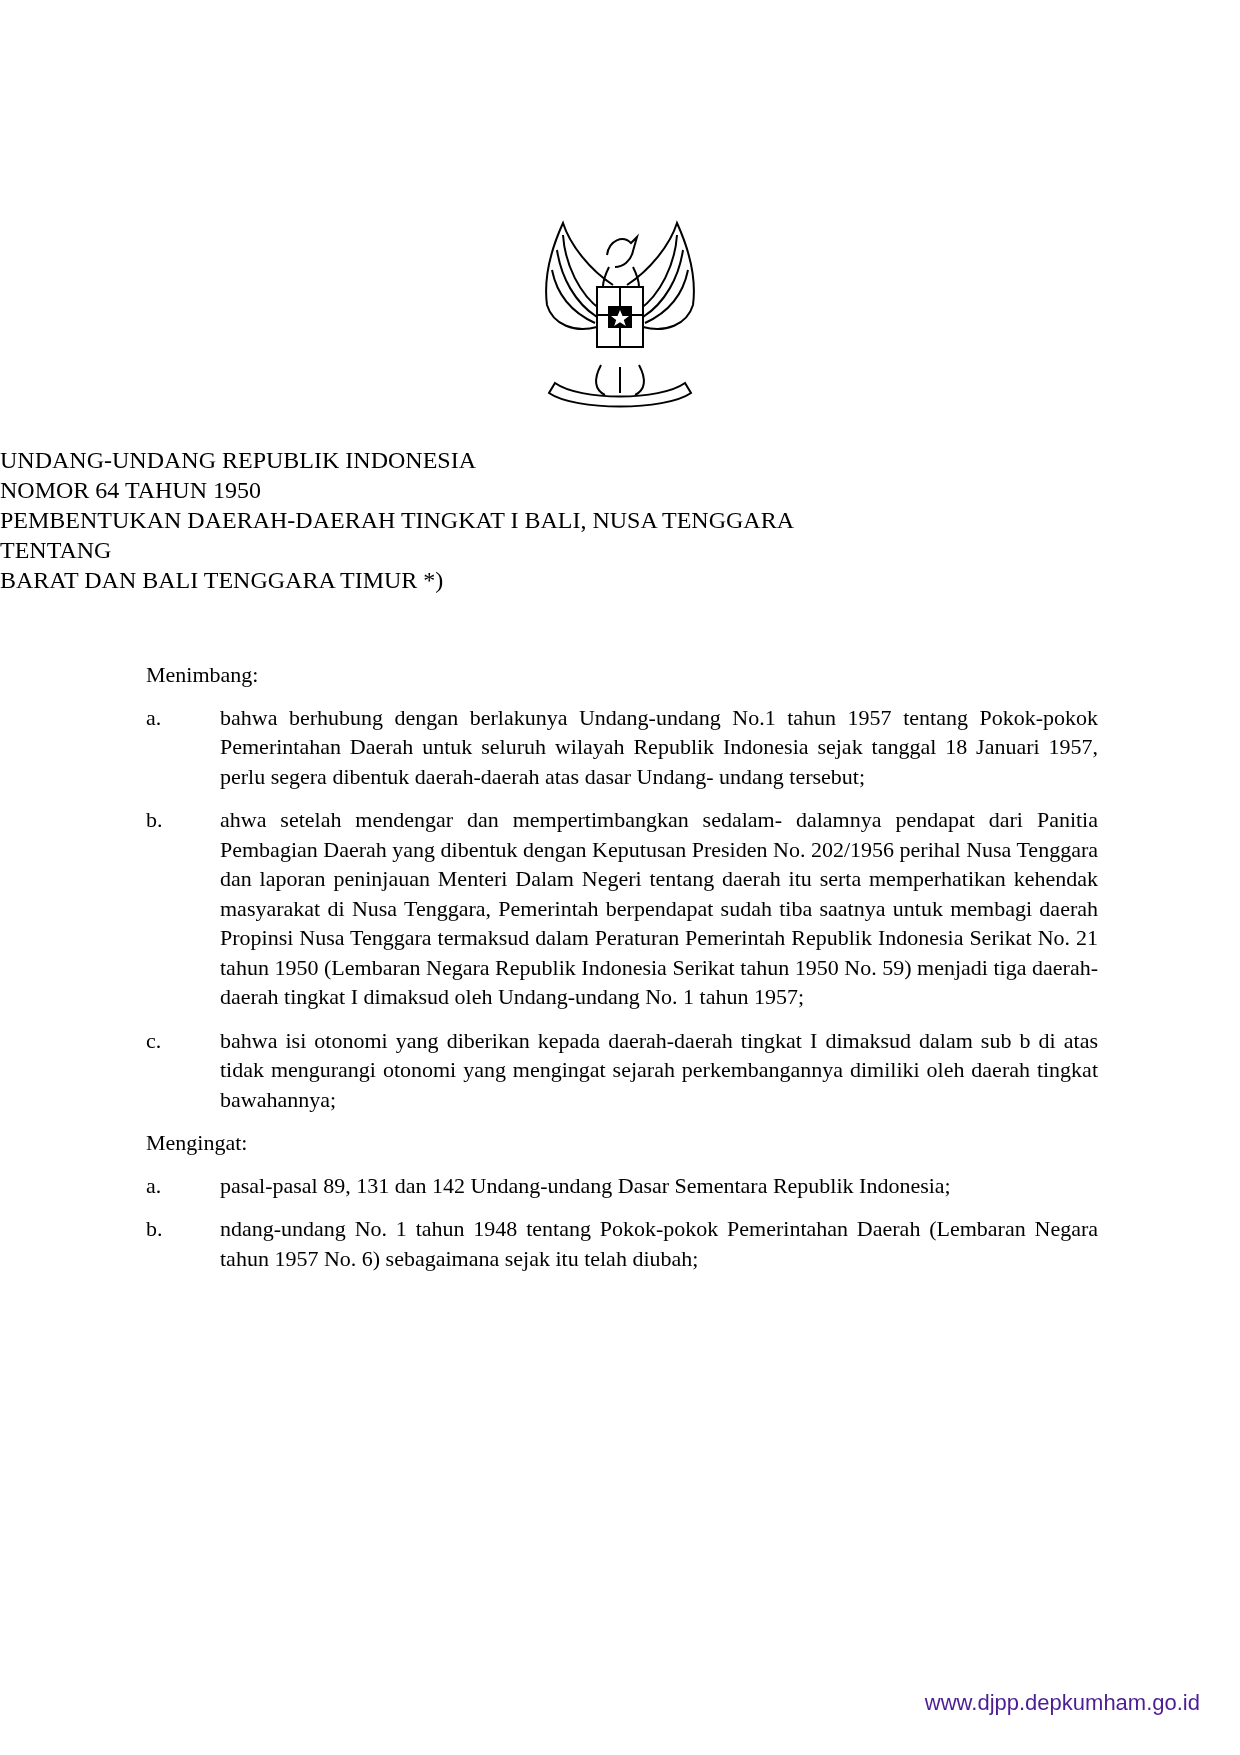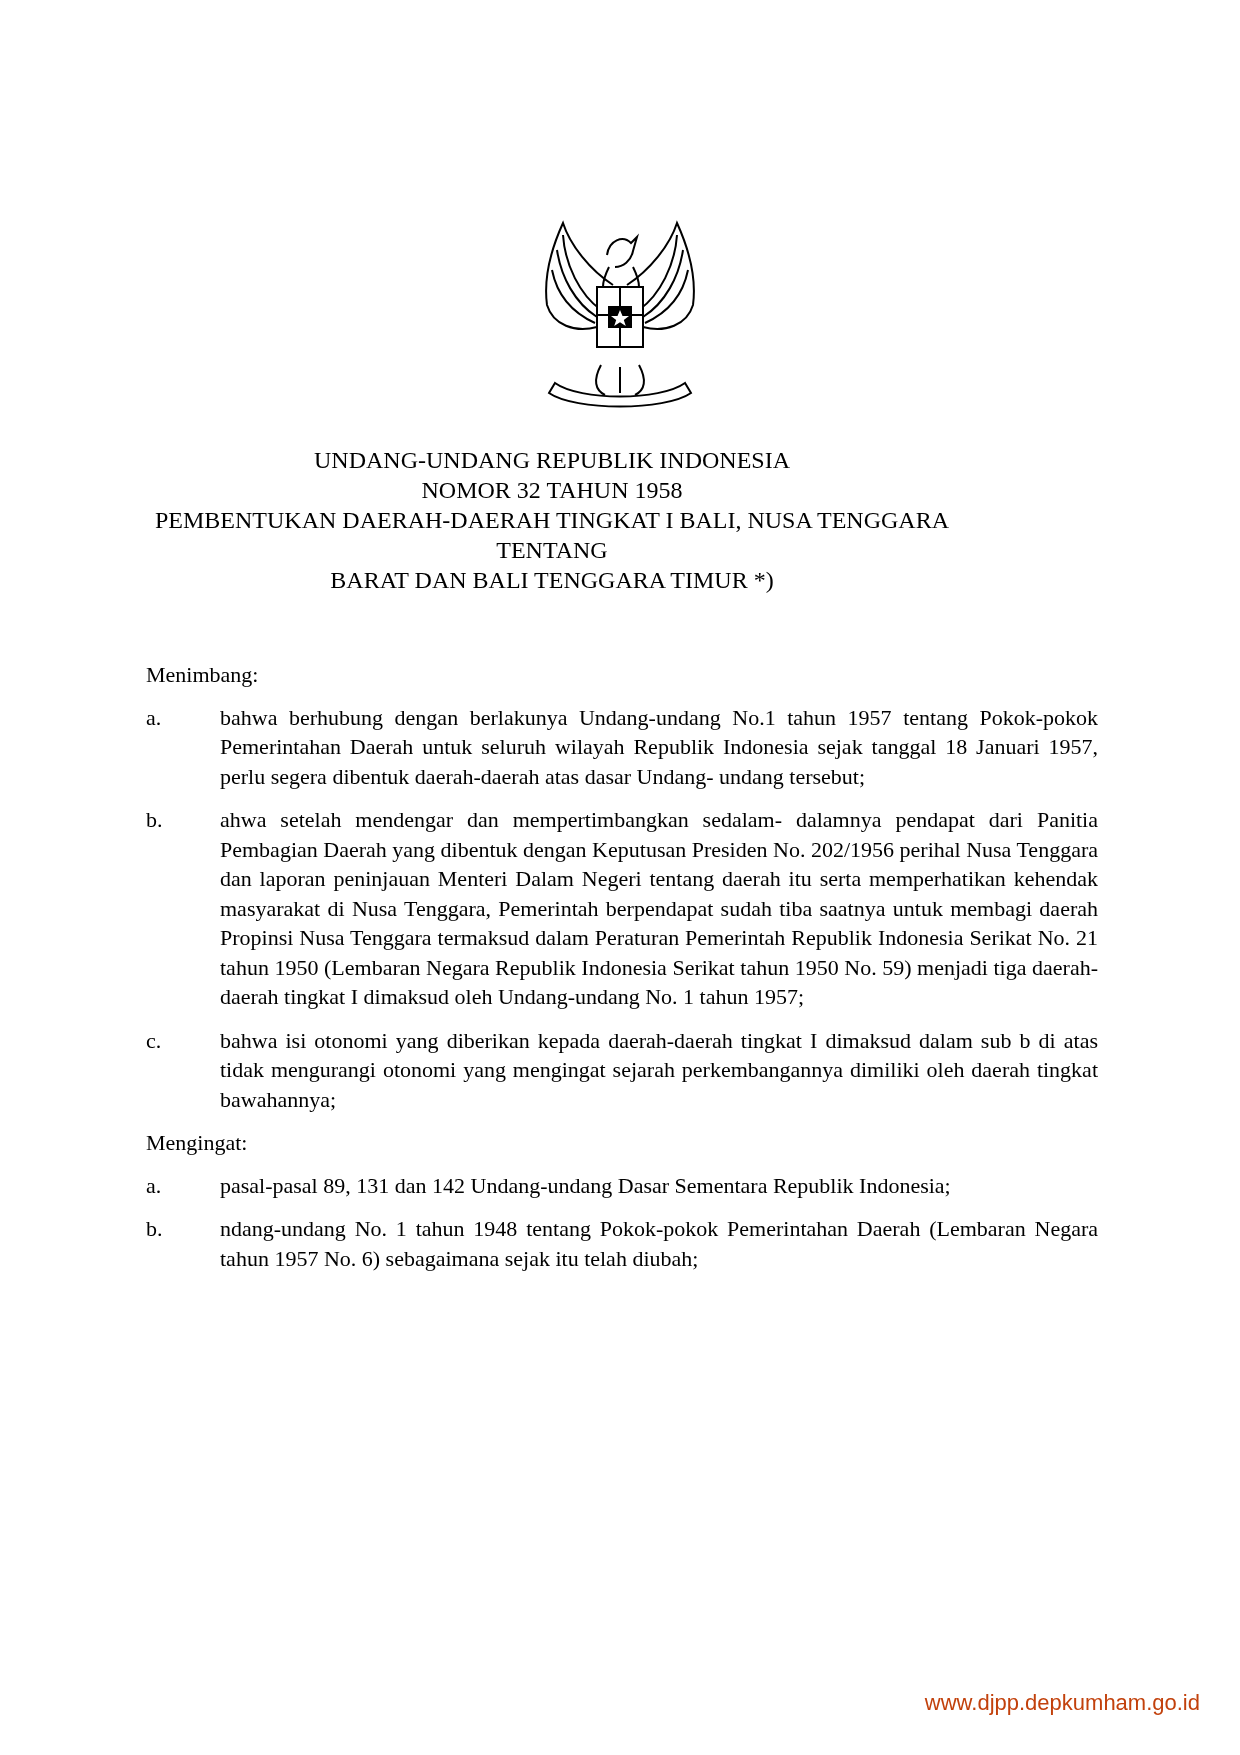--- a/index.html
+++ b/index.html
@@ -1,26 +1,26 @@
 <!DOCTYPE html>
 <html><head>
 <meta charset="utf-8">
 <style>
   html, body { margin: 0; padding: 0; background: #ffffff; }
   body { width: 1240px; height: 1755px; position: relative; overflow: hidden; color: #000; font-family: "Liberation Serif", "DejaVu Serif", serif; }
   .emblem { position: absolute; left: 535px; top: 215px; width: 170px; height: 200px; }
-  .header { position: absolute; left: 0; top: 445px; width: 1104px; text-align: center; font-size: 24px; line-height: 30px; }
+  .header { position: absolute; left: 0; top: 445px; width: 1104px; text-align: left; font-size: 24px; line-height: 30px; }
   .header div { white-space: nowrap; }
   .body { position: absolute; left: 146px; top: 660px; width: 952px; font-size: 22px; line-height: 29.5px; }
   .section-title { margin: 0 0 13px 0; }
   .item { display: flex; margin-bottom: 14px; }
   .item .marker { width: 74px; flex: 0 0 74px; }
   .item .text { flex: 1; text-align: justify; text-align-last: left; }
   .gap-title { margin-top: 8px; }
-  .watermark { position: absolute; right: 40px; top: 1690px; font-family: "Liberation Sans", "DejaVu Sans", sans-serif; font-size: 22px; color: #c2410c; }
+  .watermark { position: absolute; right: 40px; top: 1690px; font-family: "Liberation Sans", "DejaVu Sans", sans-serif; font-size: 22px; color: #4c1d95; }
 </style>
 </head>
 <body>
 
 <div class="emblem">
   <svg width="170" height="200" viewBox="0 0 170 200" xmlns="http://www.w3.org/2000/svg">
     <g fill="none" stroke="#000" stroke-width="2">
 
       <path d="M78 70 C55 55 35 30 28 8 C18 30 8 60 12 90 C18 110 40 118 62 112"></path>
       <path d="M28 20 C30 50 45 80 66 95"></path>
@@ -46,21 +46,21 @@
       <line x1="85" y1="72" x2="85" y2="132"></line>
       <line x1="62" y1="100" x2="108" y2="100"></line>
       <rect x="74" y="92" width="22" height="20" fill="#000"></rect>
       <polygon points="85,95 87.5,101 94,101 88.8,105 90.8,111 85,107.3 79.2,111 81.2,105 76,101 82.5,101" fill="#fff" stroke="none"></polygon>
     </g>
   </svg>
 </div>
 
 <div class="header">
   <div>UNDANG-UNDANG REPUBLIK INDONESIA</div>
-  <div>NOMOR 32 TAHUN 1958</div>
+  <div>NOMOR 64 TAHUN 1950</div>
   <div>PEMBENTUKAN DAERAH-DAERAH TINGKAT I BALI, NUSA TENGGARA</div>
   <div>TENTANG</div>
   <div>BARAT DAN BALI TENGGARA TIMUR *)</div>
 </div>
 
 <div class="body">
   <div class="section-title">Menimbang:</div>
 
   <div class="item">
     <span class="marker">a.</span>

